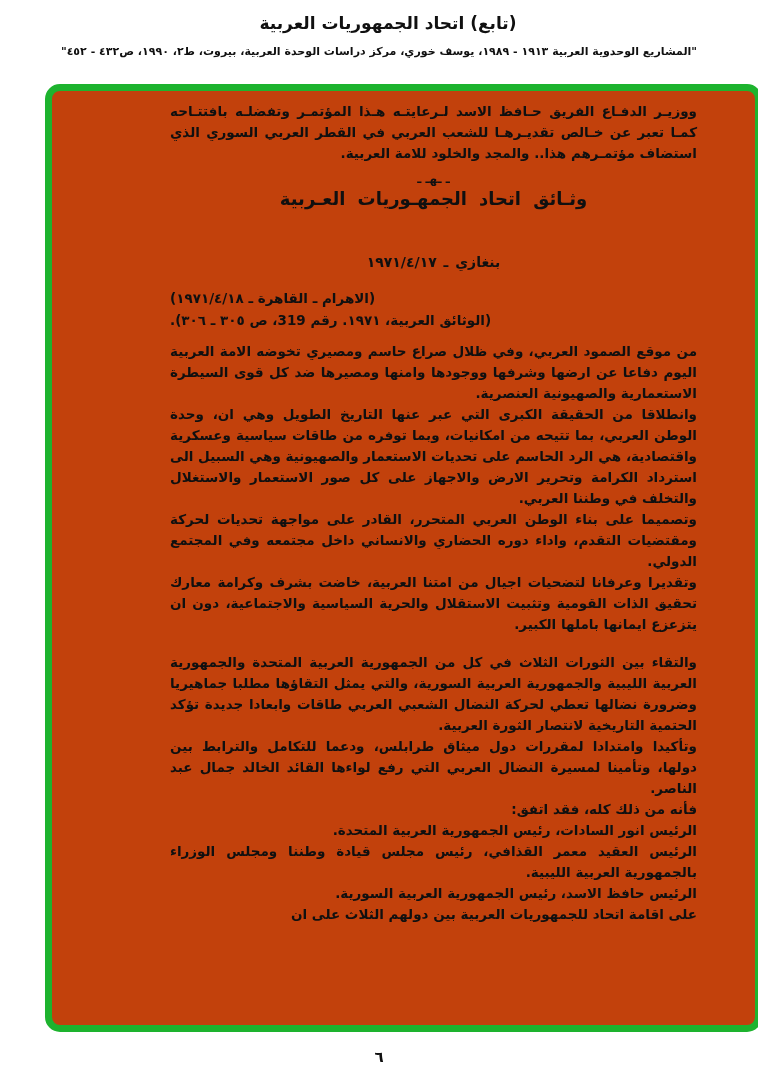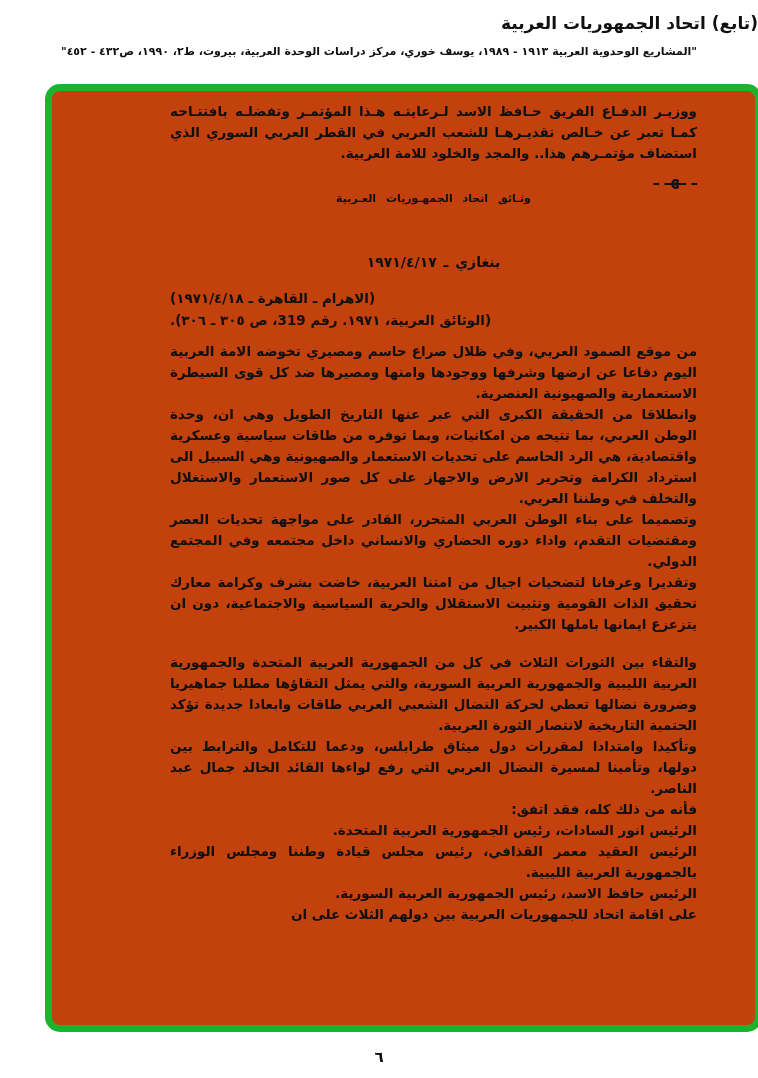--- a/index.html
+++ b/index.html
@@ -1,21 +1,21 @@
 <!DOCTYPE html>
 <html lang="ar"><head>
 <meta charset="utf-8">
 <style>
   html,body{margin:0;padding:0;background:#ffffff;}
   body{width:758px;height:1078px;font-family:"DejaVu Sans",sans-serif;color:#101010;}
   .page{position:relative;width:758px;height:1078px;background:#ffffff;overflow:hidden;}
 
   .hdr-title{
     position:absolute;top:13px;left:18px;right:0;
-    text-align:right;direction:rtl;
+    text-align:center;direction:rtl;
     font-size:17px;font-weight:bold;
   }
   .hdr-cite{
     position:absolute;top:45px;left:0;right:0;
     text-align:center;direction:rtl;
     font-size:11px;font-weight:bold;letter-spacing:0;
     white-space:nowrap;
   }
 
   .frame{
@@ -27,25 +27,25 @@
   }
   .content{
     direction:rtl;
     padding:10px 58px 0 118px;
     font-size:13.5px;line-height:21px;font-weight:bold;
   }
   .body-p{margin:0;text-align:justify;text-justify:inter-word;}
   .intro{margin-bottom:8px;}
 
   .ornament{
-    font-size:16px;line-height:15px;
+    text-align:center;font-size:12px;line-height:15px;
     letter-spacing:2px;margin-top:0;
   }
   .doc-title{
-    text-align:center;font-size:11px;font-weight:bold;
+    text-align:center;font-size:18px;font-weight:bold;
     line-height:24px;word-spacing:6px;
   }
   .doc-subtitle{
     text-align:center;font-size:14px;line-height:22px;
     margin-bottom:14px;word-spacing:2px;margin-top:40px;
   }
   .src-block{margin-bottom:10px;}
   .src-line{text-align:left;font-size:13.5px;line-height:22px;}
 
   .mt{margin-top:17px;}
@@ -75,21 +75,21 @@
 
       <div class="doc-subtitle">بنغازي ـ ١٩٧١/٤/١٧</div>
 
       <div class="src-block">
         <div class="src-line">(الاهرام ـ القاهرة ـ ١٩٧١/٤/١٨)</div>
         <div class="src-line">(الوثائق العربية، ١٩٧١. رقم 319، ص ٣٠٥ ـ ٣٠٦).</div>
       </div>
 
       <p class="body-p">من موقع الصمود العربي، وفي ظلال صراع حاسم ومصيري تخوضه الامة العربية اليوم دفاعا عن ارضها وشرفها ووجودها وامنها ومصيرها ضد كل قوى السيطرة الاستعمارية والصهيونية العنصرية.</p>
       <p class="body-p">وانطلاقا من الحقيقة الكبرى التي عبر عنها التاريخ الطويل وهي ان، وحدة الوطن العربي، بما تتيحه من امكانيات، وبما توفره من طاقات سياسية وعسكرية واقتصادية، هي الرد الحاسم على تحديات الاستعمار والصهيونية وهي السبيل الى استرداد الكرامة وتحرير الارض والاجهاز على كل صور الاستعمار والاستغلال والتخلف في وطننا العربي.</p>
-      <p class="body-p">وتصميما على بناء الوطن العربي المتحرر، القادر على مواجهة تحديات العصر ومقتضيات التقدم، واداء دوره الحضاري والانساني داخل مجتمعه وفي المجتمع الدولي.</p>
+      <p class="body-p">وتصميما على بناء الوطن العربي المتحرر، القادر على مواجهة تحديات لحركة ومقتضيات التقدم، واداء دوره الحضاري والانساني داخل مجتمعه وفي المجتمع الدولي.</p>
       <p class="body-p">وتقديرا وعرفانا لتضحيات اجيال من امتنا العربية، خاضت بشرف وكرامة معارك تحقيق الذات القومية وتثبيت الاستقلال والحرية السياسية والاجتماعية، دون ان يتزعزع ايمانها باملها الكبير.</p>
       <p class="body-p mt">والتقاء بين الثورات الثلاث في كل من الجمهورية العربية المتحدة والجمهورية العربية الليبية والجمهورية العربية السورية، والتي يمثل التقاؤها مطلبا جماهيريا وضرورة نضالها تعطي لحركة النضال الشعبي العربي طاقات وابعادا جديدة تؤكد الحتمية التاريخية لانتصار الثورة العربية.</p>
       <p class="body-p">وتأكيدا وامتدادا لمقررات دول ميثاق طرابلس، ودعما للتكامل والترابط بين دولها، وتأمينا لمسيرة النضال العربي التي رفع لواءها القائد الخالد جمال عبد الناصر.</p>
       <p class="body-p">فأنه من ذلك كله، فقد اتفق:</p>
       <p class="body-p">الرئيس انور السادات، رئيس الجمهورية العربية المتحدة.</p>
       <p class="body-p">الرئيس العقيد معمر القذافي، رئيس مجلس قيادة وطننا ومجلس الوزراء بالجمهورية العربية الليبية.</p>
       <p class="body-p">الرئيس حافظ الاسد، رئيس الجمهورية العربية السورية.</p>
       <p class="body-p">على اقامة اتحاد للجمهوريات العربية بين دولهم الثلاث على ان</p>
 
     </div>

